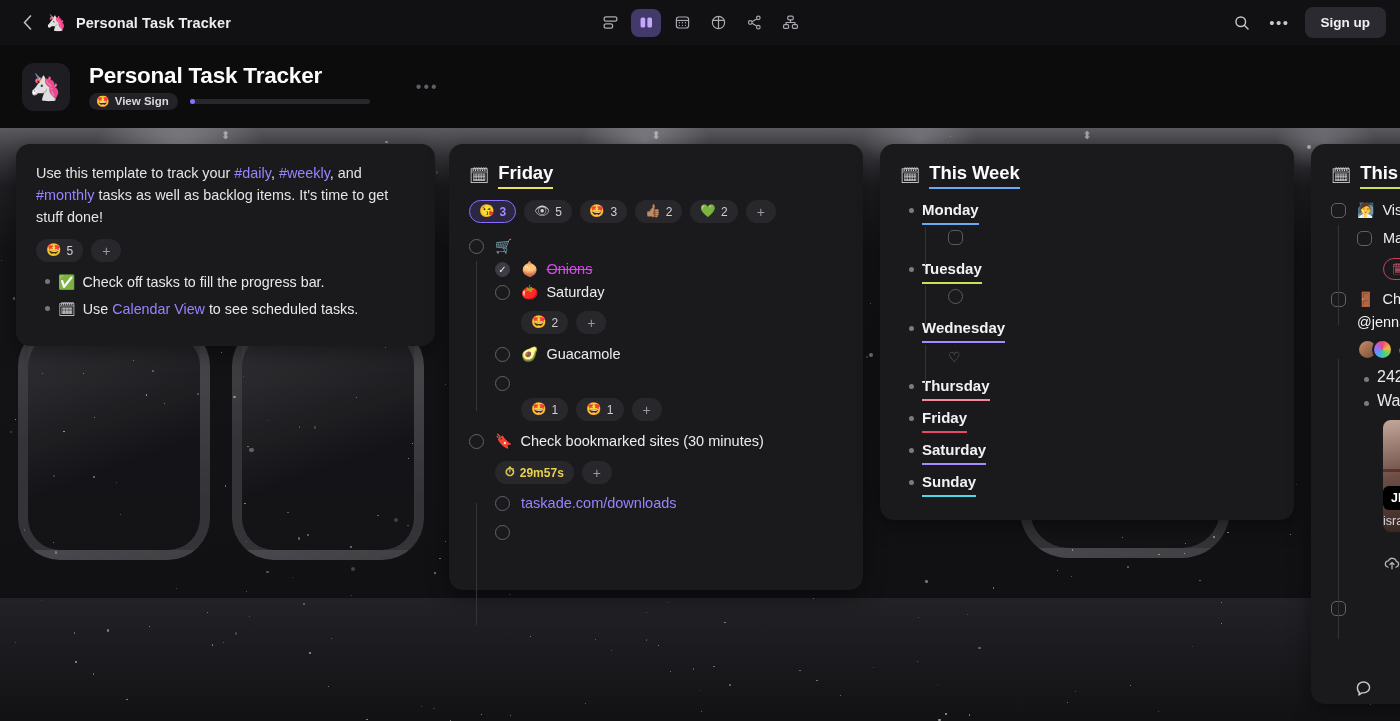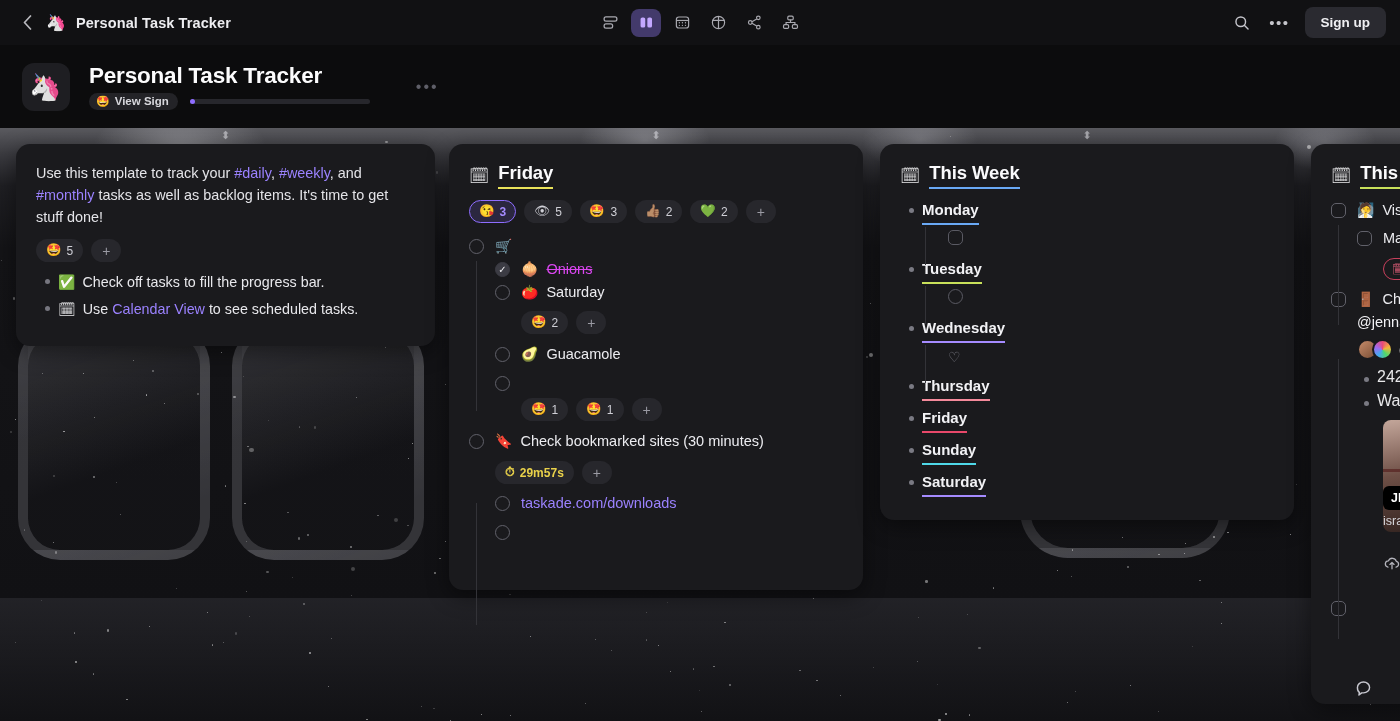--- a/index.html
+++ b/index.html
@@ -904,27 +904,27 @@
           <div class="wk-row" style="margin-top:6px;">
             <span class="wk-dot">
                 <i></i>
               </span>
             <span class="wk-label u-red">Friday</span>
           </div>
           <div class="wk-row" style="margin-top:6px;">
             <span class="wk-dot">
                 <i></i>
               </span>
-            <span class="wk-label u-cyan">Sunday</span>
+            <span class="wk-label u-purple">Saturday</span>
           </div>
           <div class="wk-row" style="margin-top:6px;">
             <span class="wk-dot">
                 <i></i>
               </span>
-            <span class="wk-label u-purple">Saturday</span>
+            <span class="wk-label u-cyan">Sunday</span>
           </div>
         </div>
       </div>
     </div>
 
     <div class="col" id="col-month">
 
       <div class="card" style="min-height:560px;">
         <div class="card-title-row">
           <span class="cal">🗓</span>

